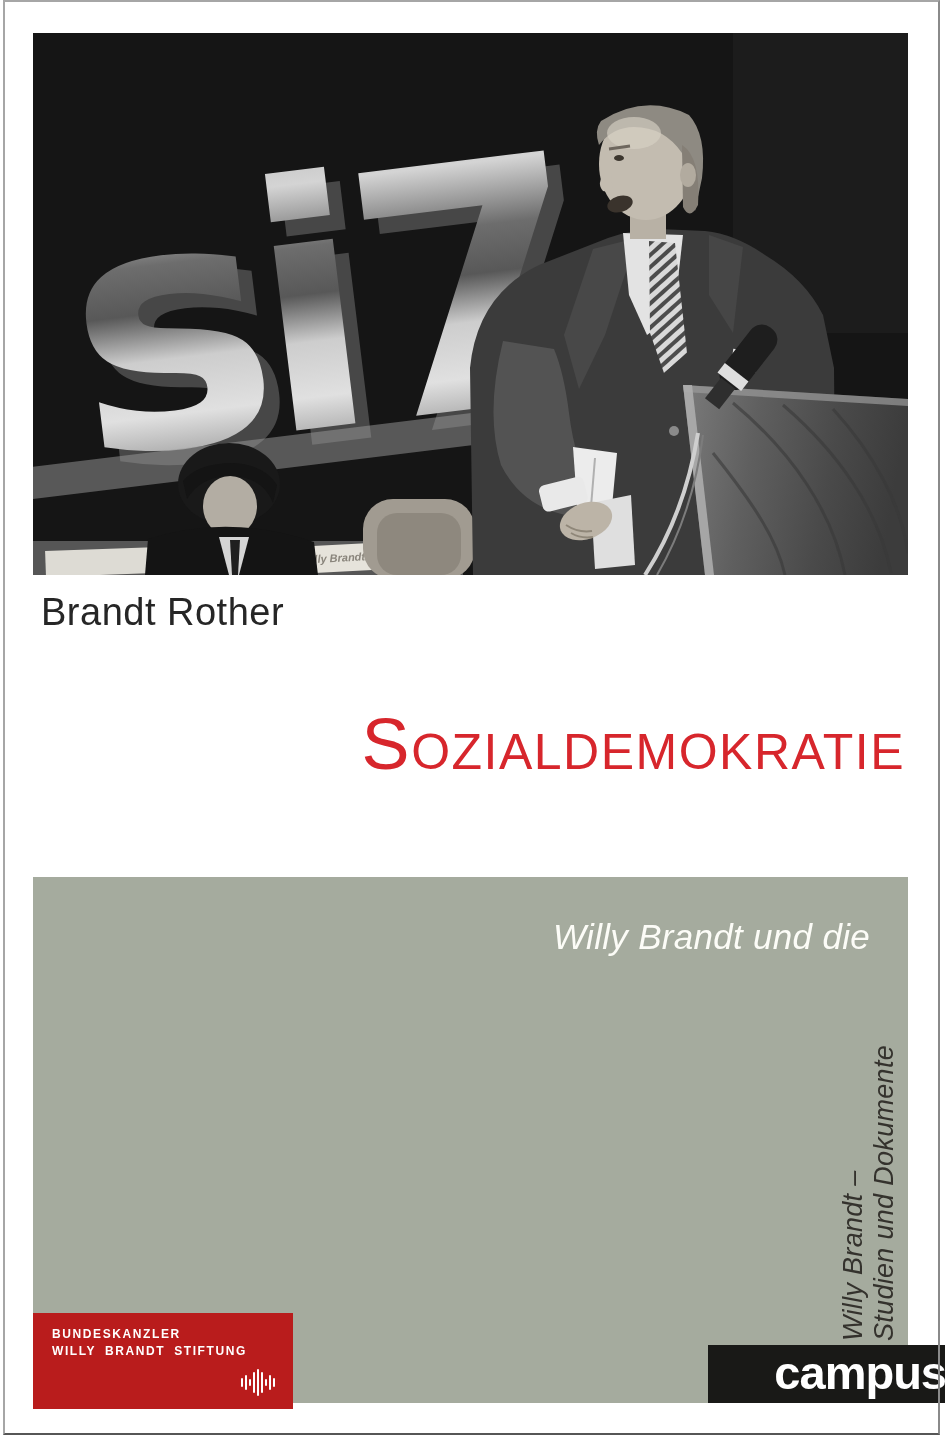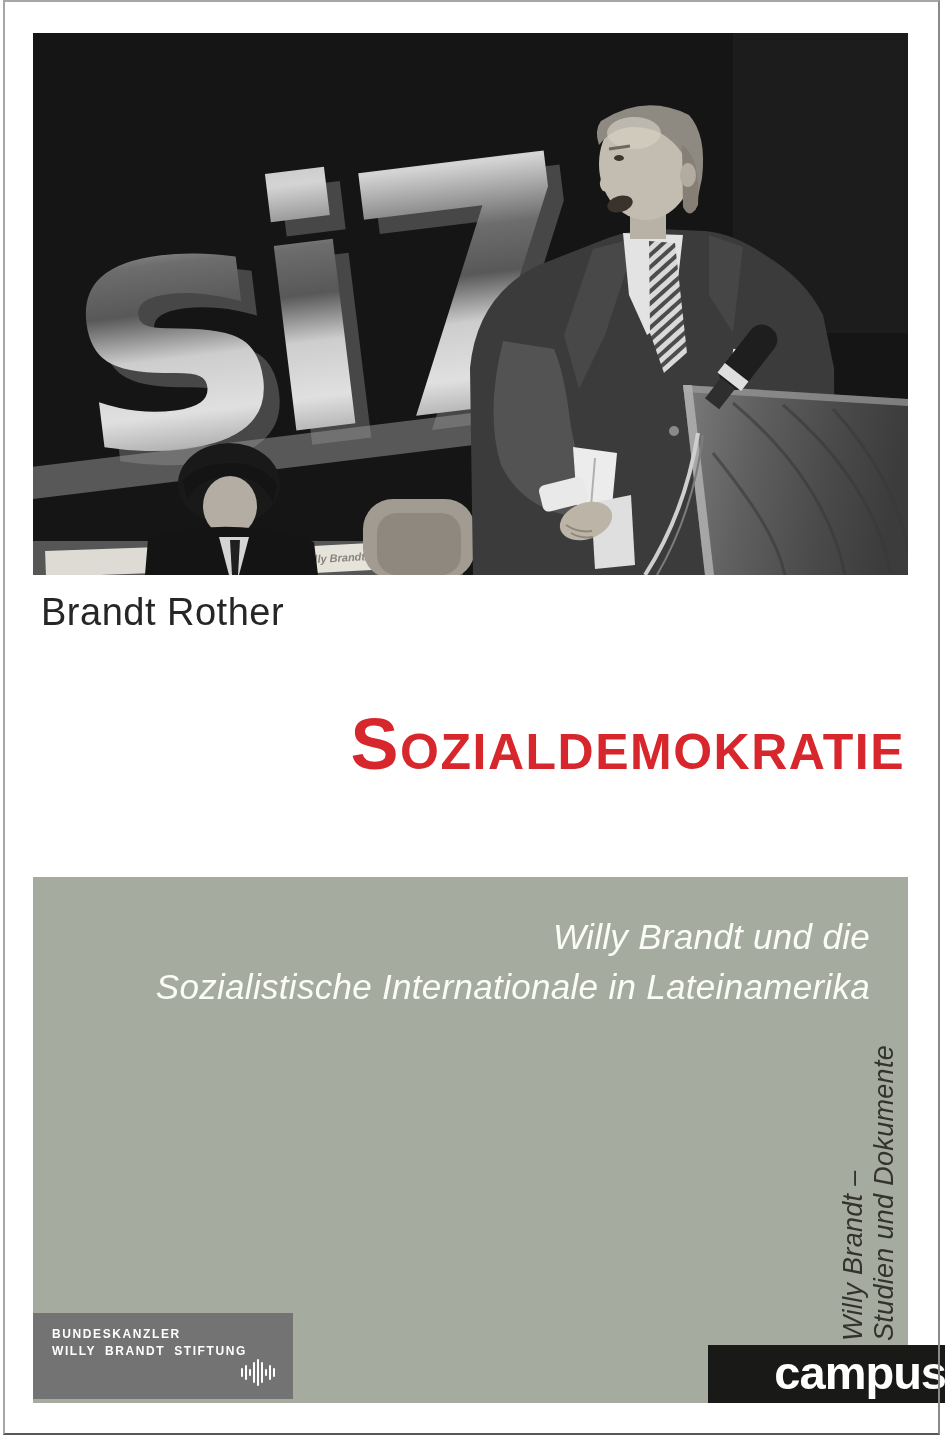--- a/index.html
+++ b/index.html
@@ -12,42 +12,42 @@
     border:2px solid #a6a6a6;border-bottom-color:#565656;border-right-color:#8a8a8a;
     pointer-events:none;
   }
   .photo{position:absolute;left:33px;top:33px;width:875px;height:542px;}
   .author{
     position:absolute;left:41px;top:591px;font-size:38px;letter-spacing:.5px;
     color:#262626;
   }
   .title{
     position:absolute;right:40px;top:708px;text-align:right;
-    font-variant:small-caps;font-weight:bold;color:#d7262c;
+    font-variant:small-caps;font-weight:normal;color:#d7262c;
     font-size:72px;line-height:73px;letter-spacing:1.5px;
   }
   .panel{
     position:absolute;left:33px;top:877px;width:875px;height:526px;
     background:#a5ab9e;
   }
   .subtitle{
     position:absolute;right:75px;top:896px;text-align:right;
     font-style:italic;color:#fcfcf7;font-size:35px;line-height:50px;
     letter-spacing:.3px;
     margin-top:16px;
   }
   .series{
     position:absolute;left:838px;top:1341px;
     transform:rotate(-90deg);transform-origin:0 0;
     font-style:italic;color:#34322d;font-size:27px;line-height:31px;
     white-space:nowrap;letter-spacing:.3px;
   }
   .foundation-box{
-    position:absolute;left:33px;top:1313px;width:260px;height:86px;
-    background:#737373;
+    position:absolute;left:33px;top:1313px;width:260px;height:96px;
+    background:#b91c1c;
   }
   .foundation-text{
     position:absolute;left:19px;top:13px;color:#ffffff;font-weight:bold;
     font-size:12px;line-height:17px;letter-spacing:1.6px;word-spacing:4px;
   }
   .foundation-logo{position:absolute;right:18px;bottom:12px;display:flex;align-items:center;gap:1.6px;height:30px;}
   .foundation-logo i{display:block;width:2.4px;background:#ffffff;border-radius:1px;}
   .publisher-box{
     position:absolute;left:708px;top:1345px;width:238px;height:58px;
     background:#191917;display:flex;align-items:center;justify-content:flex-end;
@@ -174,21 +174,20 @@
   <div class="author">Brandt Rother</div>
 
   <div class="title">
     <div>Sozialdemokratie</div>
   </div>
 
   <div class="panel"></div>
 
   <div class="subtitle">
     <div>Willy Brandt und die</div>
-    <div>Sozialistische Internationale in Lateinamerika</div>
   </div>
 
   <div class="series">
     <div>Willy Brandt –</div>
     <div>Studien und Dokumente</div>
   </div>
 
   <div class="foundation-box">
     <div class="foundation-text">
       <div>BUNDESKANZLER</div>

